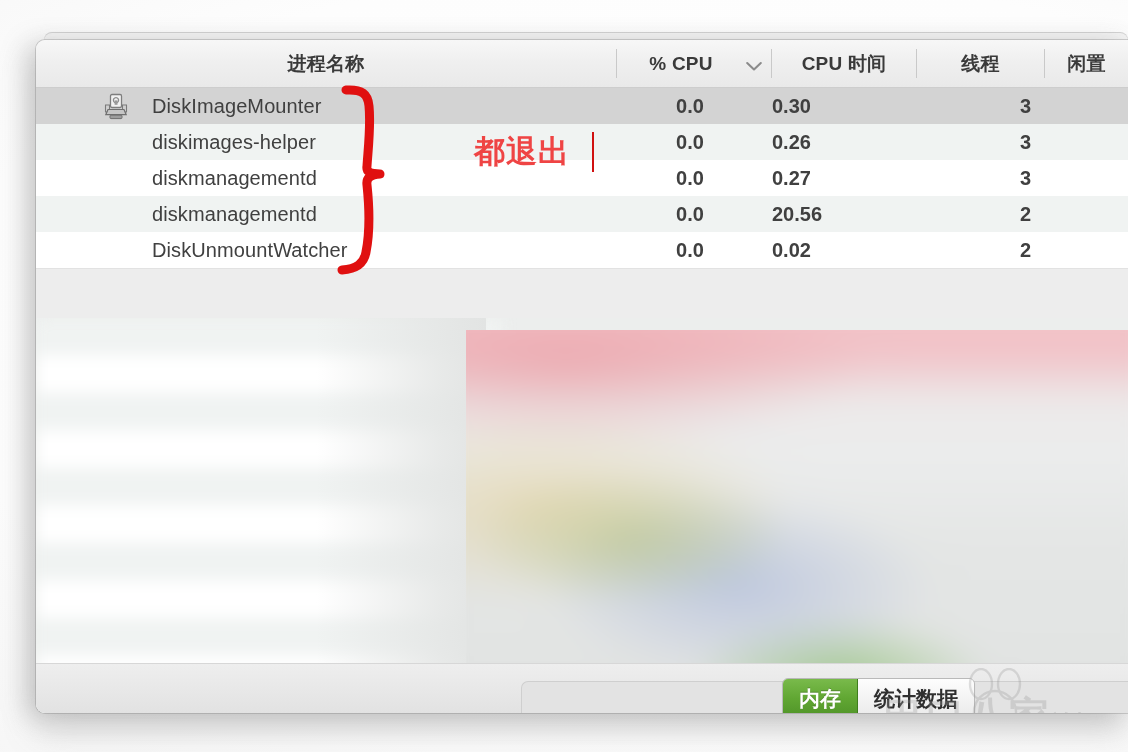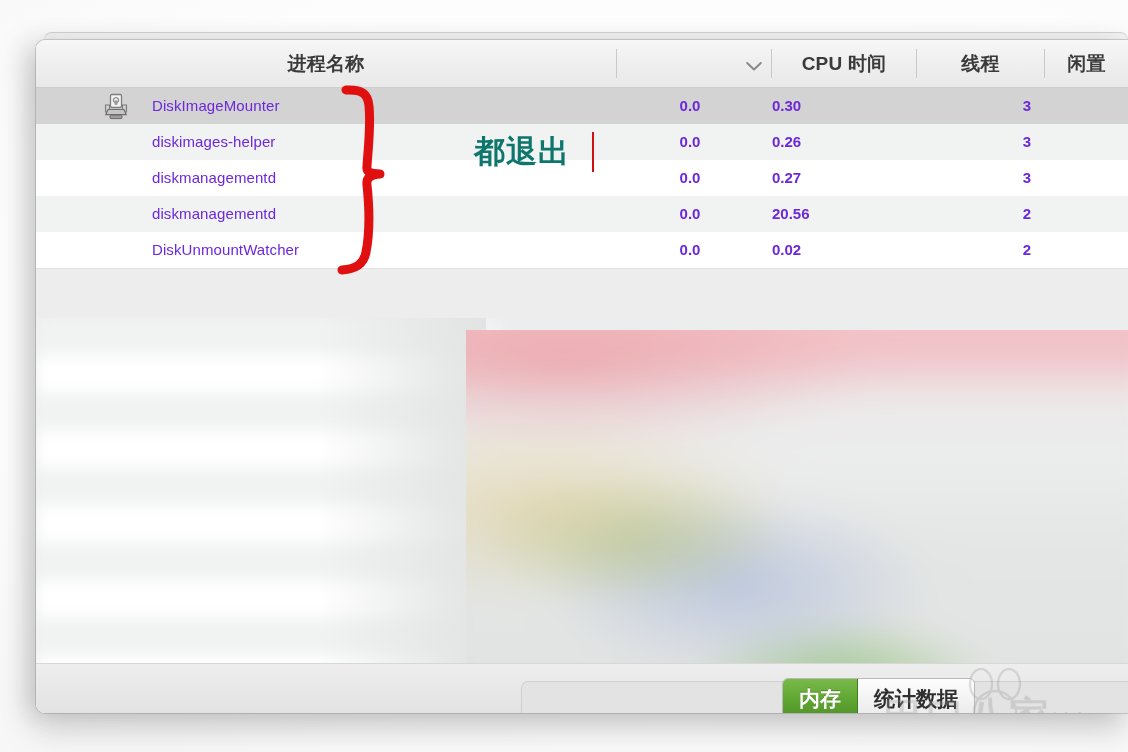--- a/index.html
+++ b/index.html
@@ -118,22 +118,22 @@
   }
   .prow.odd  { background: #ffffff; }
   .prow.even { background: #f0f3f2; }
   .prow.selected { background: #d3d3d3; }
 
   .cell {
     position: absolute;
     top: 0;
     height: 32px;
     line-height: 36px;
-    font-size: 15px;
-    color: #6d28d9;
+    font-size: 20px;
+    color: #404040;
     white-space: nowrap;
     overflow: hidden;
   }
   .c-name { left: 116px; width: 430px; text-align: left; letter-spacing: 0.1px; }
   .c-cpu  { left: 581px; width: 146px; text-align: center; font-weight: 600; }
   .c-time { left: 736px; width: 130px; text-align: left; font-weight: 600; }
   .c-thr  { left: 881px; width: 114px; text-align: right; font-weight: 600; }
 
   .row-icon {
     position: absolute;
@@ -294,21 +294,21 @@
     height: 752px;
     pointer-events: none;
   }
   #annot-brace { position: absolute; left: 324px; top: 82px; }
   #annot-text {
     position: absolute;
     left: 474px;
     top: 135px;
     font-size: 31px;
     font-weight: 600;
-    color: #0f766e;
+    color: #ef4444;
     letter-spacing: 1px;
     white-space: nowrap;
     line-height: 34px;
   }
   #annot-caret {
     position: absolute;
     left: 592px;
     top: 132px;
     width: 2px;
     height: 40px;
@@ -323,20 +323,21 @@
 <div id="window-backlayer"></div>
 
 <div id="app-window">
 
   <div id="table-header">
 
     <div class="col-head" id="head-name">进程名称</div>
 
     <div class="col-sep" id="sep-1"></div>
 
+    <div class="col-head" id="head-cpu">% CPU</div>
 
     <div id="sort-chevron">
       <svg width="18" height="12" viewBox="0 0 18 12">
         <path d="M2.2 3 L9 9.4 L15.8 3" fill="none" stroke="#8b8b8b" stroke-width="2.1" stroke-linecap="round" stroke-linejoin="round"></path>
       </svg>
     </div>
 
     <div class="col-sep" id="sep-2"></div>
 
     <div class="col-head" id="head-time">CPU 时间</div>

